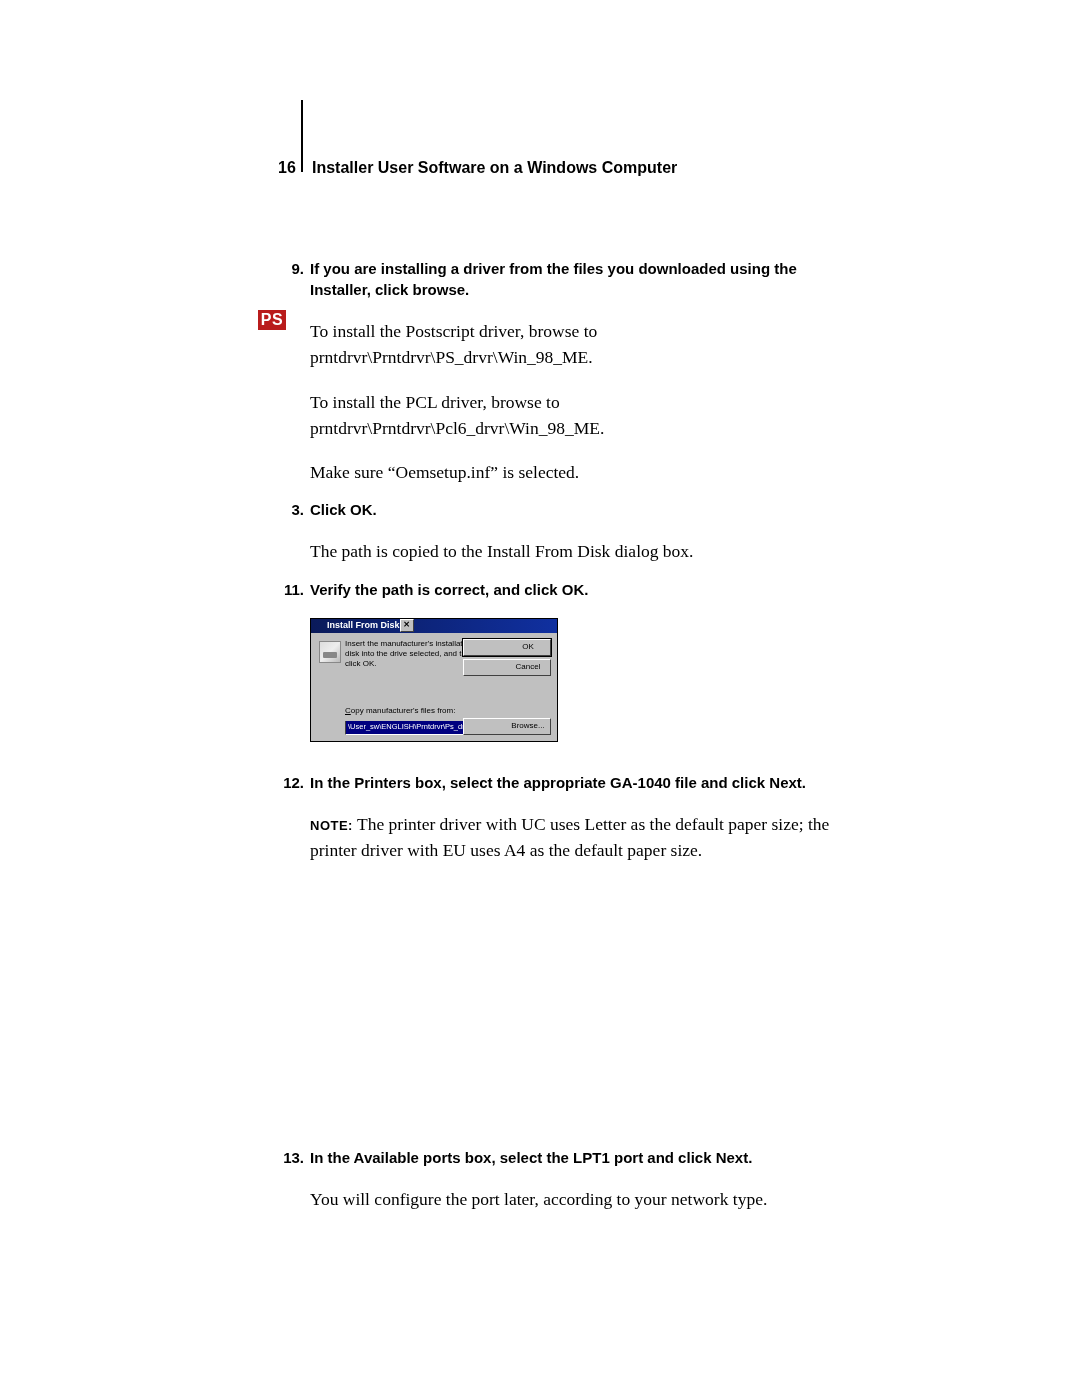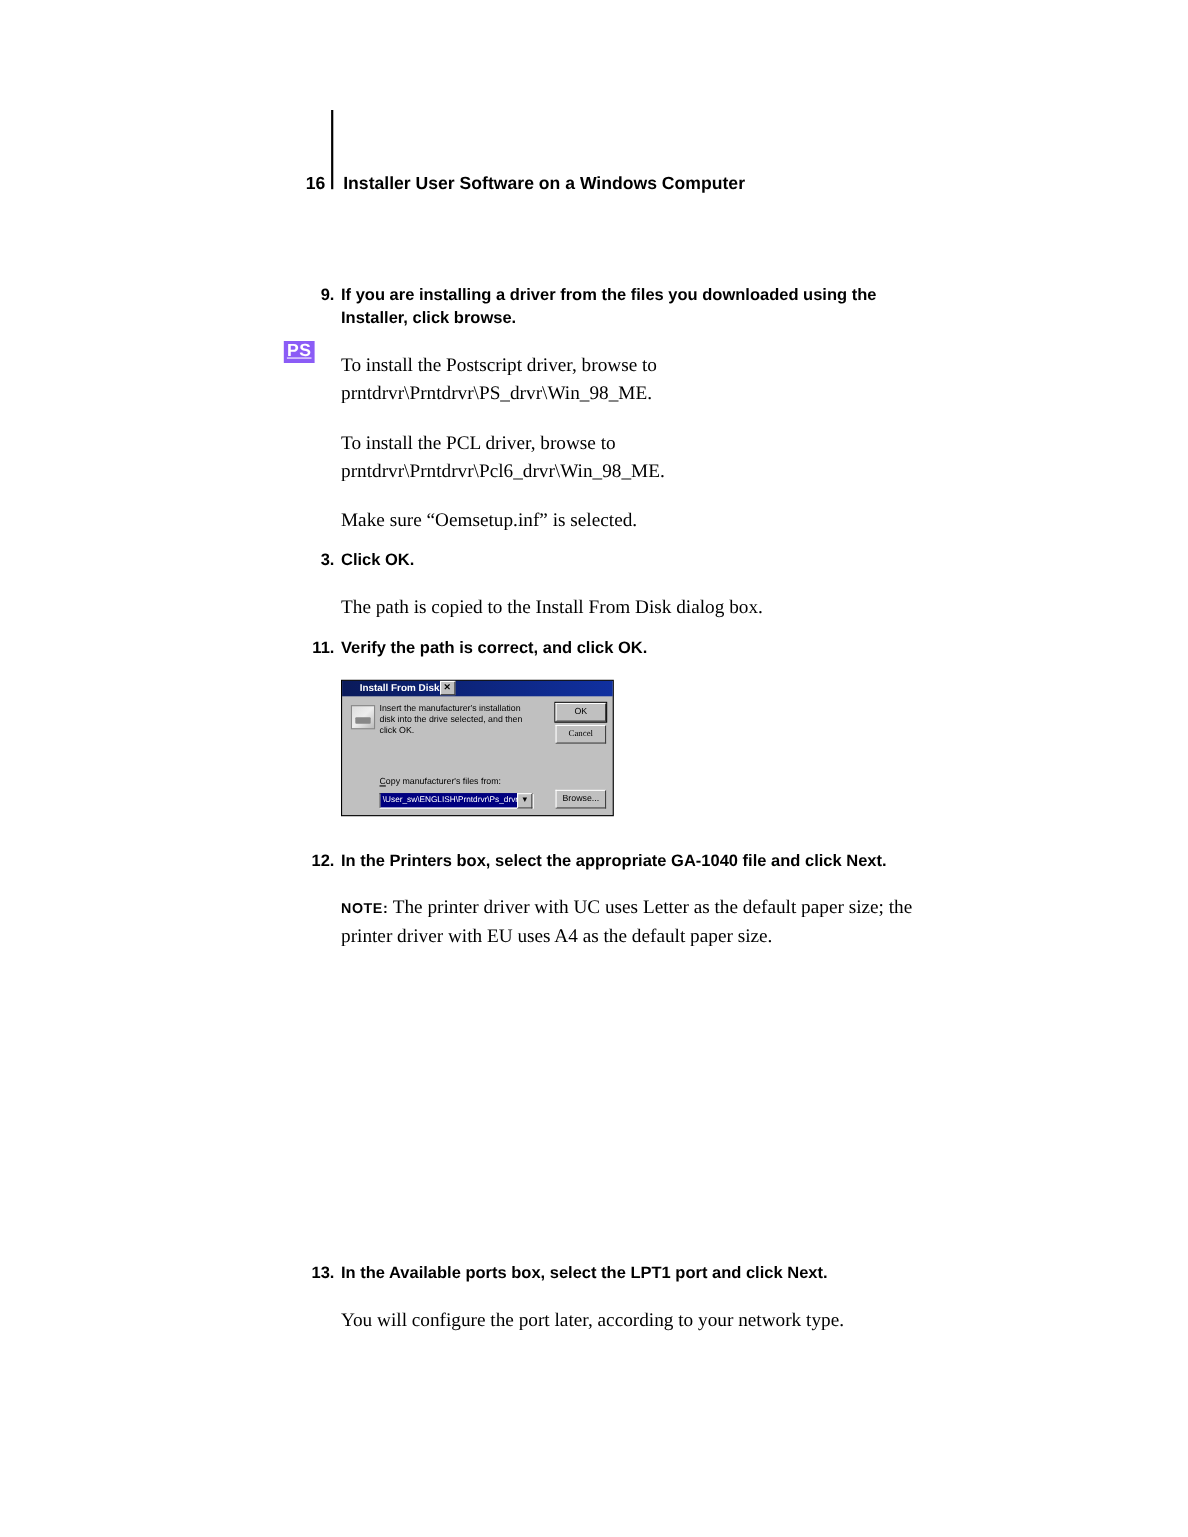--- a/index.html
+++ b/index.html
@@ -74,29 +74,28 @@
     margin-top: 18px;
     margin-bottom: 10px;
     line-height: 1.5;
   }
   .ps-badge {
     position: absolute;
     left: 258px;
     top: 310px;
     width: 28px;
     height: 20px;
-    background: #8b5cf6;
+    background: #b91c1c;
     color: #fff;
     font-family: Arial, Helvetica, sans-serif;
     font-weight: bold;
     font-size: 16px;
     text-align: center;
     line-height: 20px;
     letter-spacing: 0.5px;
-    text-decoration: underline;
   }
   .note-label {
     font-family: Arial, Helvetica, sans-serif;
     font-weight: bold;
     font-size: 13px;
     letter-spacing: 0.5px;
   }
   
   .dialog {
     width: 246px;
@@ -171,23 +170,24 @@
     width: 44px;
     height: 15px;
     background: #c0c0c0;
     border-top: 1px solid #fff;
     border-left: 1px solid #fff;
     border-right: 1px solid #404040;
     border-bottom: 1px solid #404040;
     font-size: 8px;
     text-align: center;
     line-height: 14px;
+    padding-left: 42px;
   }
   .dlg-btn.ok { top: 6px; box-shadow: 0 0 0 1px #000; }
-  .dlg-btn.cancel { top: 26px; font-family: Liberation Serif, serif; }
+  .dlg-btn.cancel { top: 26px; }
   .dlg-btn.browse { bottom: 6px; }
   .dlg-label {
     position: absolute;
     left: 34px;
     bottom: 24px;
     font-size: 8px;
     margin-top: 18px;
   }
   .dlg-label .ul { text-decoration: underline; }
   .dlg-input {

